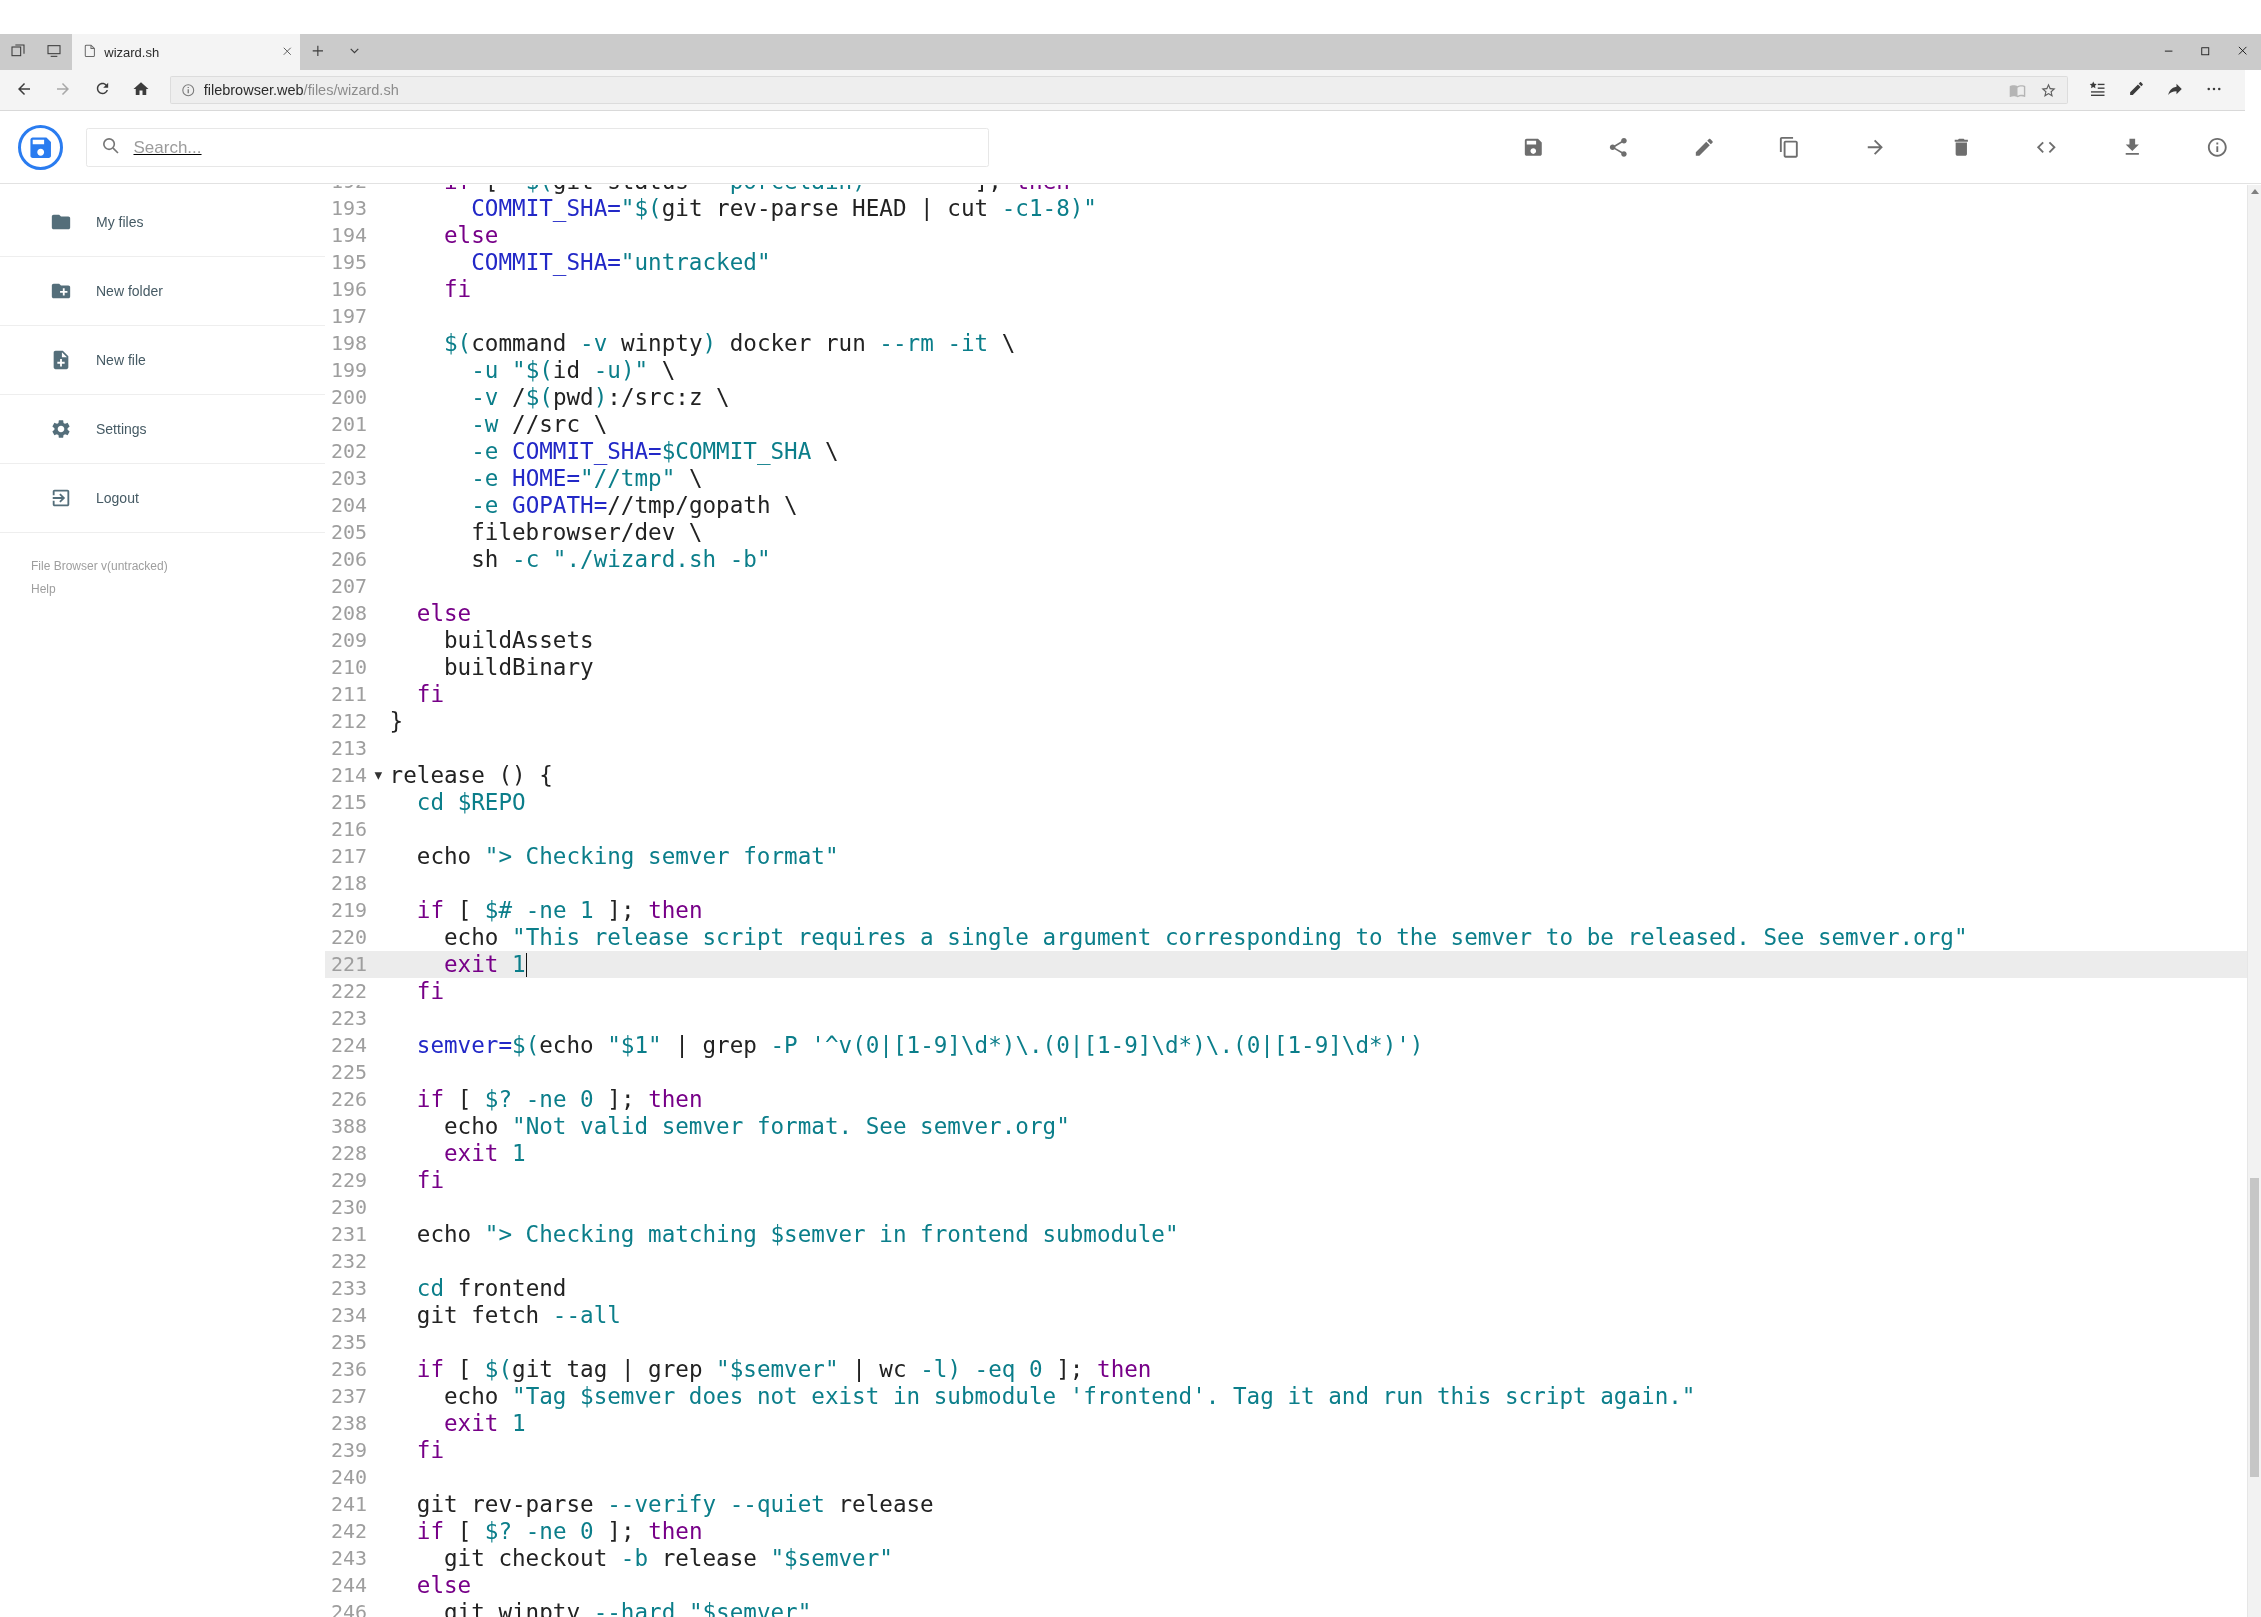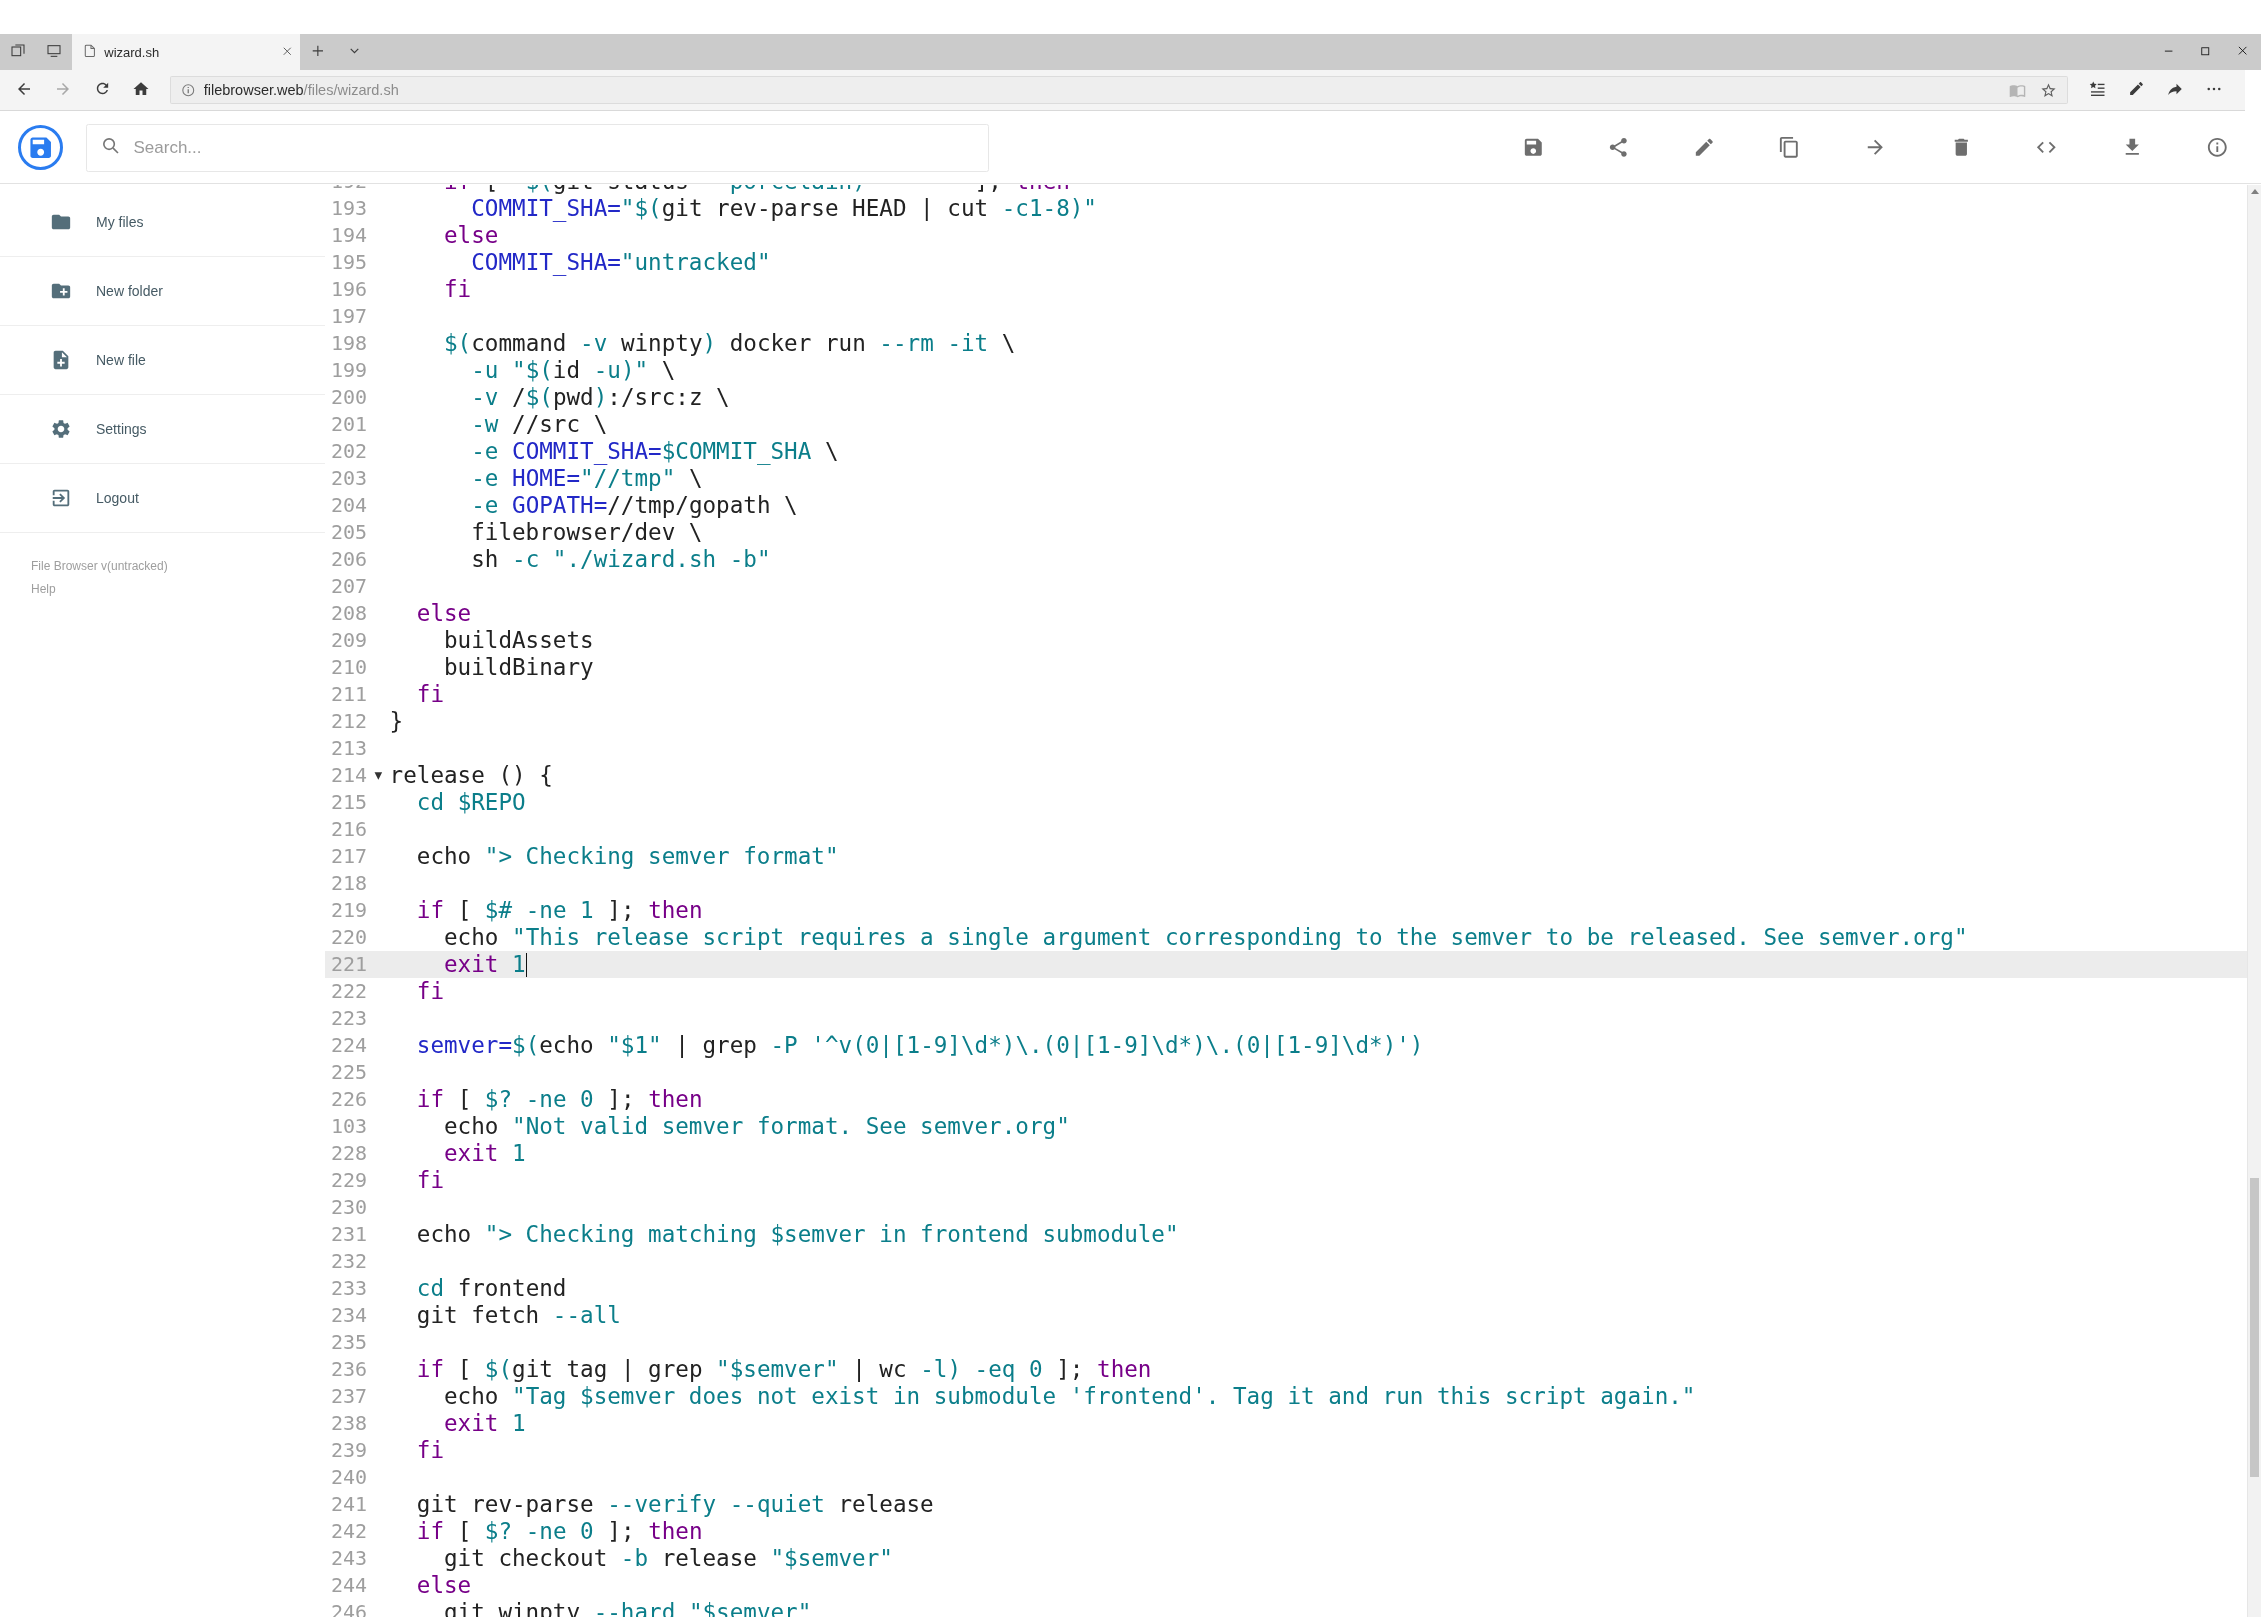--- a/index.html
+++ b/index.html
@@ -21,21 +21,21 @@
   .addressbar { flex:1; height:28px; background:#eeeeee; border:0.8px solid #dcdcdc; border-radius:1.6px; display:flex; align-items:center; padding:0 9.7px; margin:0 9.7px; gap:8px; }
   .url { font-size:14.5px; color:#2b2b2b; flex:1; white-space:nowrap; overflow:hidden; }
   .url .path { color:#8c8c8c; }
   .addr-right { display:flex; align-items:center; gap:14.5px; }
   .chrome-icn { display:flex; align-items:center; justify-content:center; }
 
   
   .appheader { position:absolute; top:78px; left:0; right:0; height:72px; background:#fff; border-bottom:0.8px solid #e2e2e2; display:flex; align-items:center; padding:0 32px 0 18px; }
   .logo { width:45px; height:45px; flex:none; border-radius:50%; border:3.2px solid var(--accent,#2a7cf0); display:flex; align-items:center; justify-content:center; background:#fff; }
   .logo svg { width:27.4px; height:27.4px; fill:var(--accent,#2a7cf0); }
-  .searchbox { margin-left:22.6px; width:903px; height:48px; border:1.6px solid #e7e7e7; border-radius:2.4px; background:#fff; display:flex; align-items:center; padding:0 14.5px; gap:13px; }
+  .searchbox { margin-left:22.6px; width:903px; height:39px; border:1.6px solid #e7e7e7; border-radius:2.4px; background:#fff; display:flex; align-items:center; padding:0 14.5px; gap:13px;text-decoration:underline; }
   .search-text { font-size:17px; color:#9b9b9b; }
   .toolbar { margin-left:auto; display:flex; align-items:center; gap:63px; }
   .tool { width:22.6px; height:22.6px; color:#6e6e6e; display:flex; align-items:center; justify-content:center; }
   .tool svg { width:22.6px; height:22.6px; fill:currentColor; }
 
   
   .sidebar { position:absolute; top:151px; left:0; width:325px; bottom:0; background:#fff; padding-top:3.2px; }
   .side-item { height:69px; display:flex; align-items:center; gap:24px; padding-left:50px; border-bottom:0.8px solid #eeeeee; cursor:pointer; }
   .side-item svg { width:22px; height:22px; fill:#546e7a; flex:none; }
   .side-label { font-size:14px; color:#455a64; }
@@ -348,21 +348,21 @@
         <div class="cm-line"><span class="ln">217</span><span class="fold"></span><span class="lc"><span class="t-p">  echo </span><span class="t-s">"&gt; Checking semver format"</span></span></div>
         <div class="cm-line"><span class="ln">218</span><span class="fold"></span><span class="lc"></span></div>
         <div class="cm-line"><span class="ln">219</span><span class="fold"></span><span class="lc"><span class="t-p">  </span><span class="t-k">if</span><span class="t-p"> [ </span><span class="t-v">$#</span><span class="t-p"> </span><span class="t-v">-ne</span><span class="t-p"> </span><span class="t-v">1</span><span class="t-p"> ]; </span><span class="t-k">then</span></span></div>
         <div class="cm-line"><span class="ln">220</span><span class="fold"></span><span class="lc"><span class="t-p">    echo </span><span class="t-s">"This release script requires a single argument corresponding to the semver to be released. See semver.org"</span></span></div>
         <div class="cm-line active"><span class="ln">221</span><span class="fold"></span><span class="lc"><span class="t-p">    </span><span class="t-k">exit</span><span class="t-p"> </span><span class="t-v">1</span><span class="cursor"></span></span></div>
         <div class="cm-line"><span class="ln">222</span><span class="fold"></span><span class="lc"><span class="t-p">  </span><span class="t-k">fi</span></span></div>
         <div class="cm-line"><span class="ln">223</span><span class="fold"></span><span class="lc"></span></div>
         <div class="cm-line"><span class="ln">224</span><span class="fold"></span><span class="lc"><span class="t-p">  </span><span class="t-d">semver=</span><span class="t-v">$(</span><span class="t-p">echo </span><span class="t-s">"$1"</span><span class="t-p"> | grep </span><span class="t-v">-P</span><span class="t-p"> </span><span class="t-s">'^v(0|[1-9]\d*)\.(0|[1-9]\d*)\.(0|[1-9]\d*)'</span><span class="t-v">)</span></span></div>
         <div class="cm-line"><span class="ln">225</span><span class="fold"></span><span class="lc"></span></div>
         <div class="cm-line"><span class="ln">226</span><span class="fold"></span><span class="lc"><span class="t-p">  </span><span class="t-k">if</span><span class="t-p"> [ </span><span class="t-v">$?</span><span class="t-p"> </span><span class="t-v">-ne</span><span class="t-p"> </span><span class="t-v">0</span><span class="t-p"> ]; </span><span class="t-k">then</span></span></div>
-        <div class="cm-line"><span class="ln">103</span><span class="fold"></span><span class="lc"><span class="t-p">    echo </span><span class="t-s">"Not valid semver format. See semver.org"</span></span></div>
+        <div class="cm-line"><span class="ln">388</span><span class="fold"></span><span class="lc"><span class="t-p">    echo </span><span class="t-s">"Not valid semver format. See semver.org"</span></span></div>
         <div class="cm-line"><span class="ln">228</span><span class="fold"></span><span class="lc"><span class="t-p">    </span><span class="t-k">exit</span><span class="t-p"> </span><span class="t-v">1</span></span></div>
         <div class="cm-line"><span class="ln">229</span><span class="fold"></span><span class="lc"><span class="t-p">  </span><span class="t-k">fi</span></span></div>
         <div class="cm-line"><span class="ln">230</span><span class="fold"></span><span class="lc"></span></div>
         <div class="cm-line"><span class="ln">231</span><span class="fold"></span><span class="lc"><span class="t-p">  echo </span><span class="t-s">"&gt; Checking matching $semver in frontend submodule"</span></span></div>
         <div class="cm-line"><span class="ln">232</span><span class="fold"></span><span class="lc"></span></div>
         <div class="cm-line"><span class="ln">233</span><span class="fold"></span><span class="lc"><span class="t-p">  </span><span class="t-v">cd</span><span class="t-p"> frontend</span></span></div>
         <div class="cm-line"><span class="ln">234</span><span class="fold"></span><span class="lc"><span class="t-p">  git fetch </span><span class="t-v">--all</span></span></div>
         <div class="cm-line"><span class="ln">235</span><span class="fold"></span><span class="lc"></span></div>
         <div class="cm-line"><span class="ln">236</span><span class="fold"></span><span class="lc"><span class="t-p">  </span><span class="t-k">if</span><span class="t-p"> [ </span><span class="t-v">$(</span><span class="t-p">git tag | grep </span><span class="t-s">"$semver"</span><span class="t-p"> | wc </span><span class="t-v">-l</span><span class="t-v">)</span><span class="t-p"> </span><span class="t-v">-eq</span><span class="t-p"> </span><span class="t-v">0</span><span class="t-p"> ]; </span><span class="t-k">then</span></span></div>
         <div class="cm-line"><span class="ln">237</span><span class="fold"></span><span class="lc"><span class="t-p">    echo </span><span class="t-s">"Tag $semver does not exist in submodule 'frontend'. Tag it and run this script again."</span></span></div>

